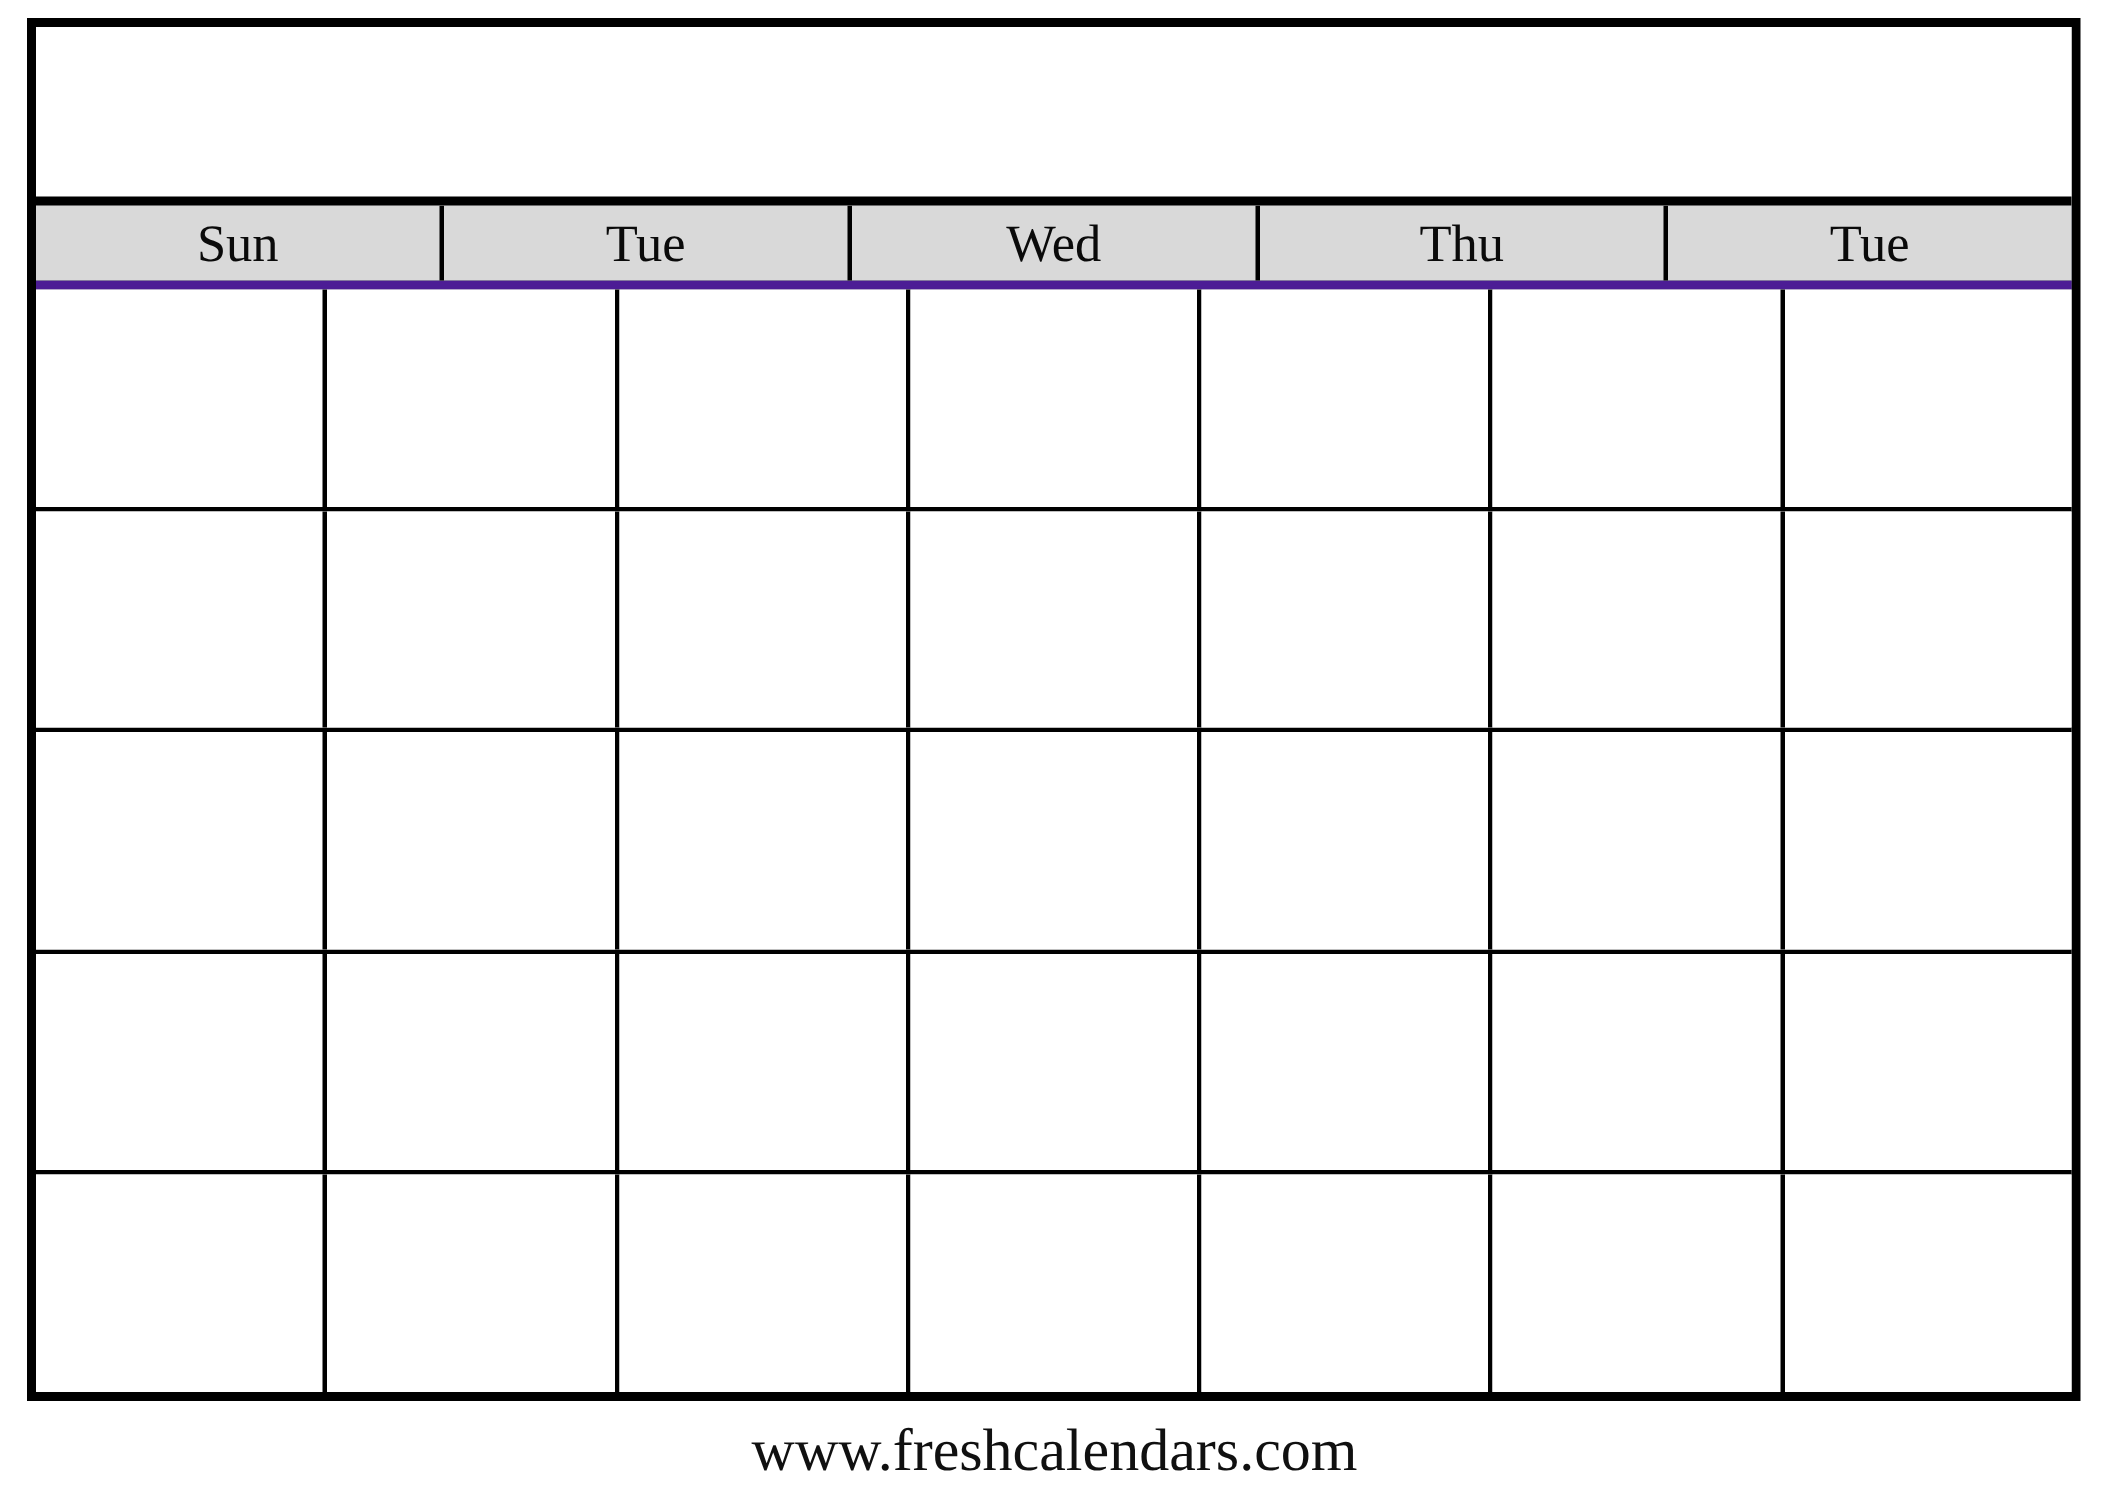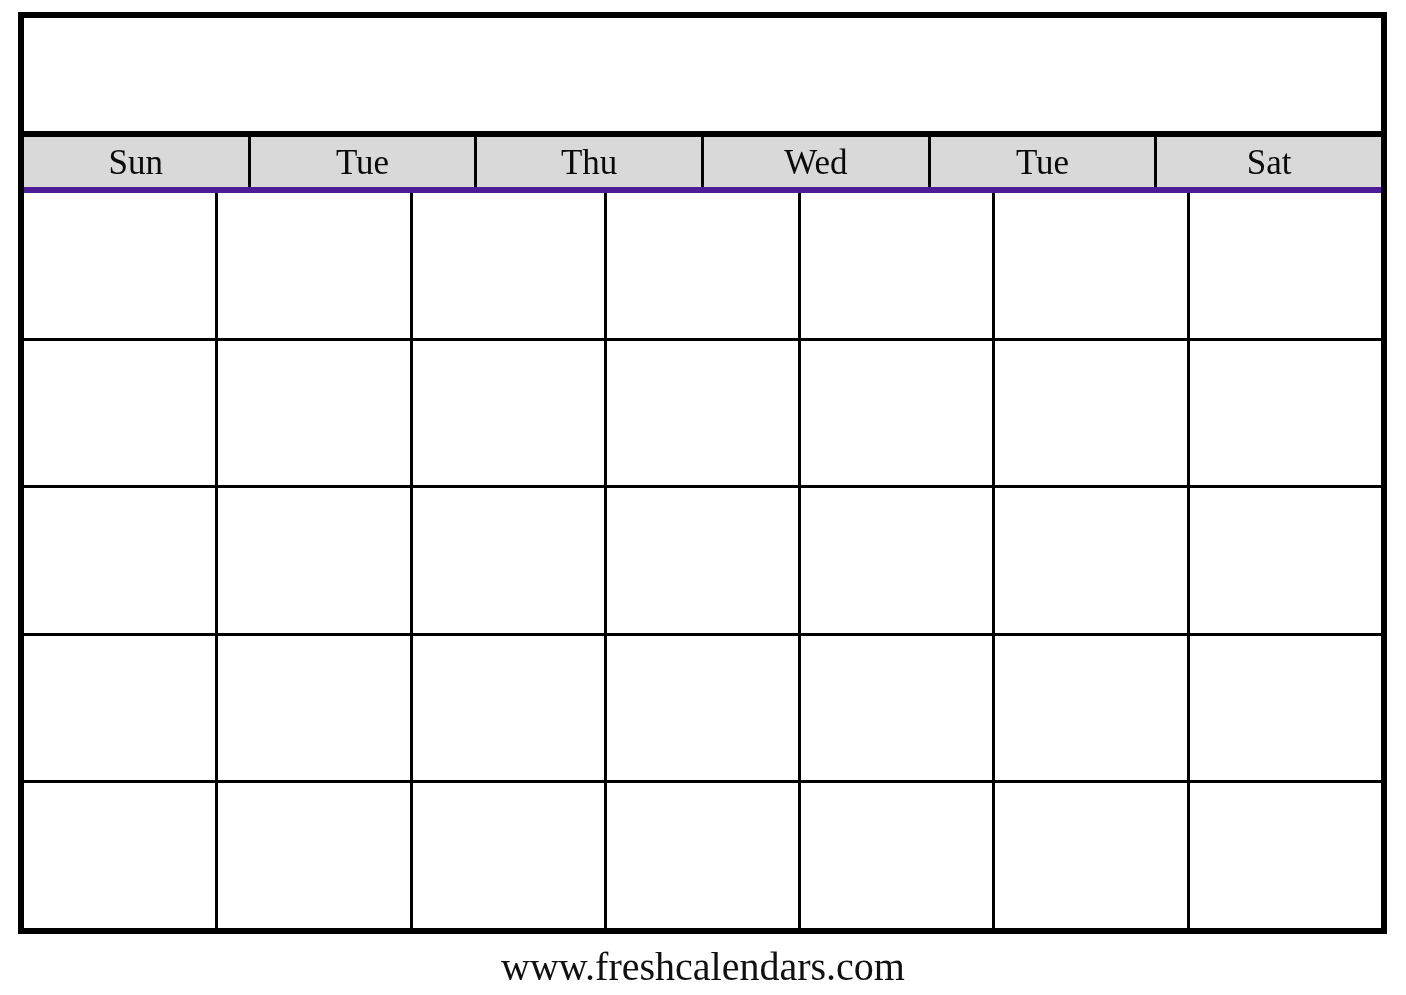--- a/index.html
+++ b/index.html
@@ -146,30 +146,27 @@
     </div>
 
     <div class="weekday-header">
       <div class="weekday-cell">
         <span>Sun</span>
       </div>
       <div class="weekday-cell">
         <span>Tue</span>
       </div>
       <div class="weekday-cell">
+        <span>Wed</span>
+      </div>
+      <div class="weekday-cell">
         <span>Thu</span>
       </div>
       <div class="weekday-cell">
-        <span>Wed</span>
-      </div>
-      <div class="weekday-cell">
         <span>Tue</span>
-      </div>
-      <div class="weekday-cell">
-        <span>Sat</span>
       </div>
     </div>
 
     <div class="day-grid">
 
       <div class="week-row">
         <div class="day-cell">
             <span class="day-number"></span>
           </div>
         <div class="day-cell">

